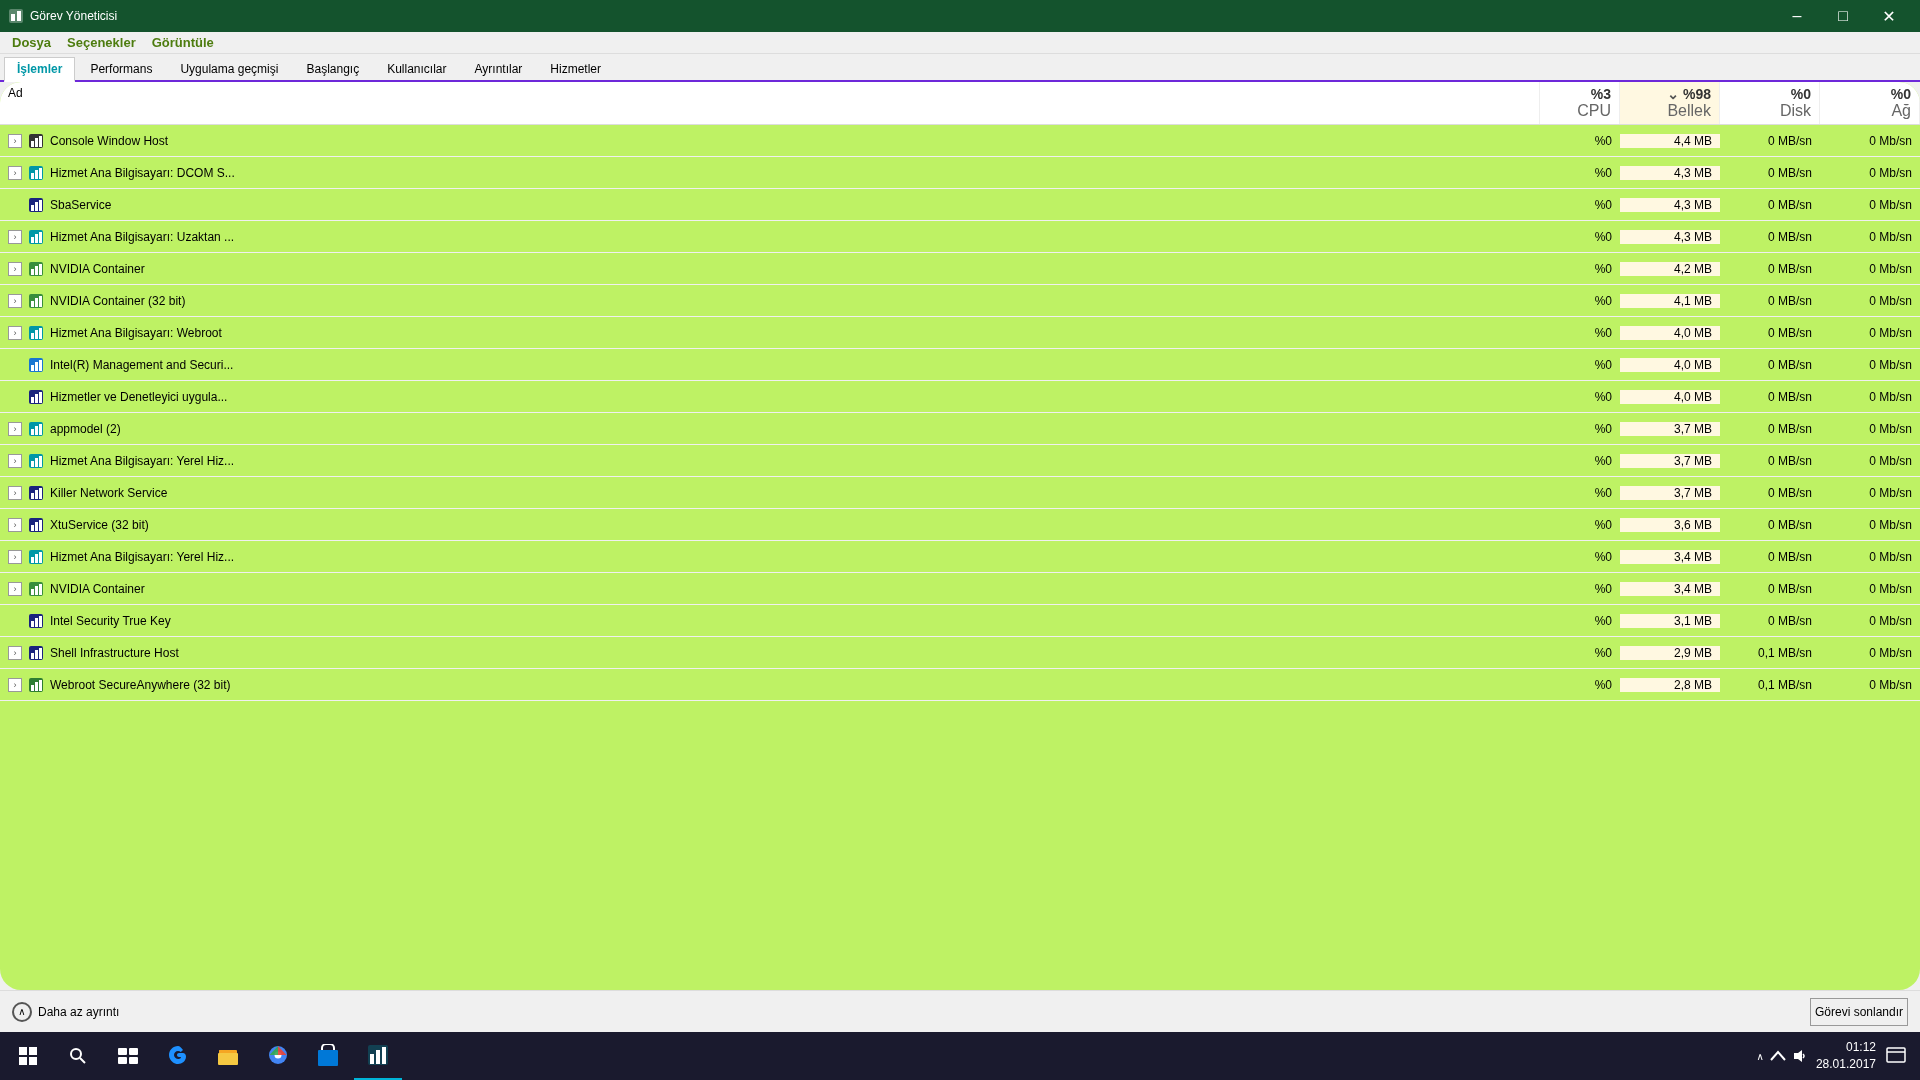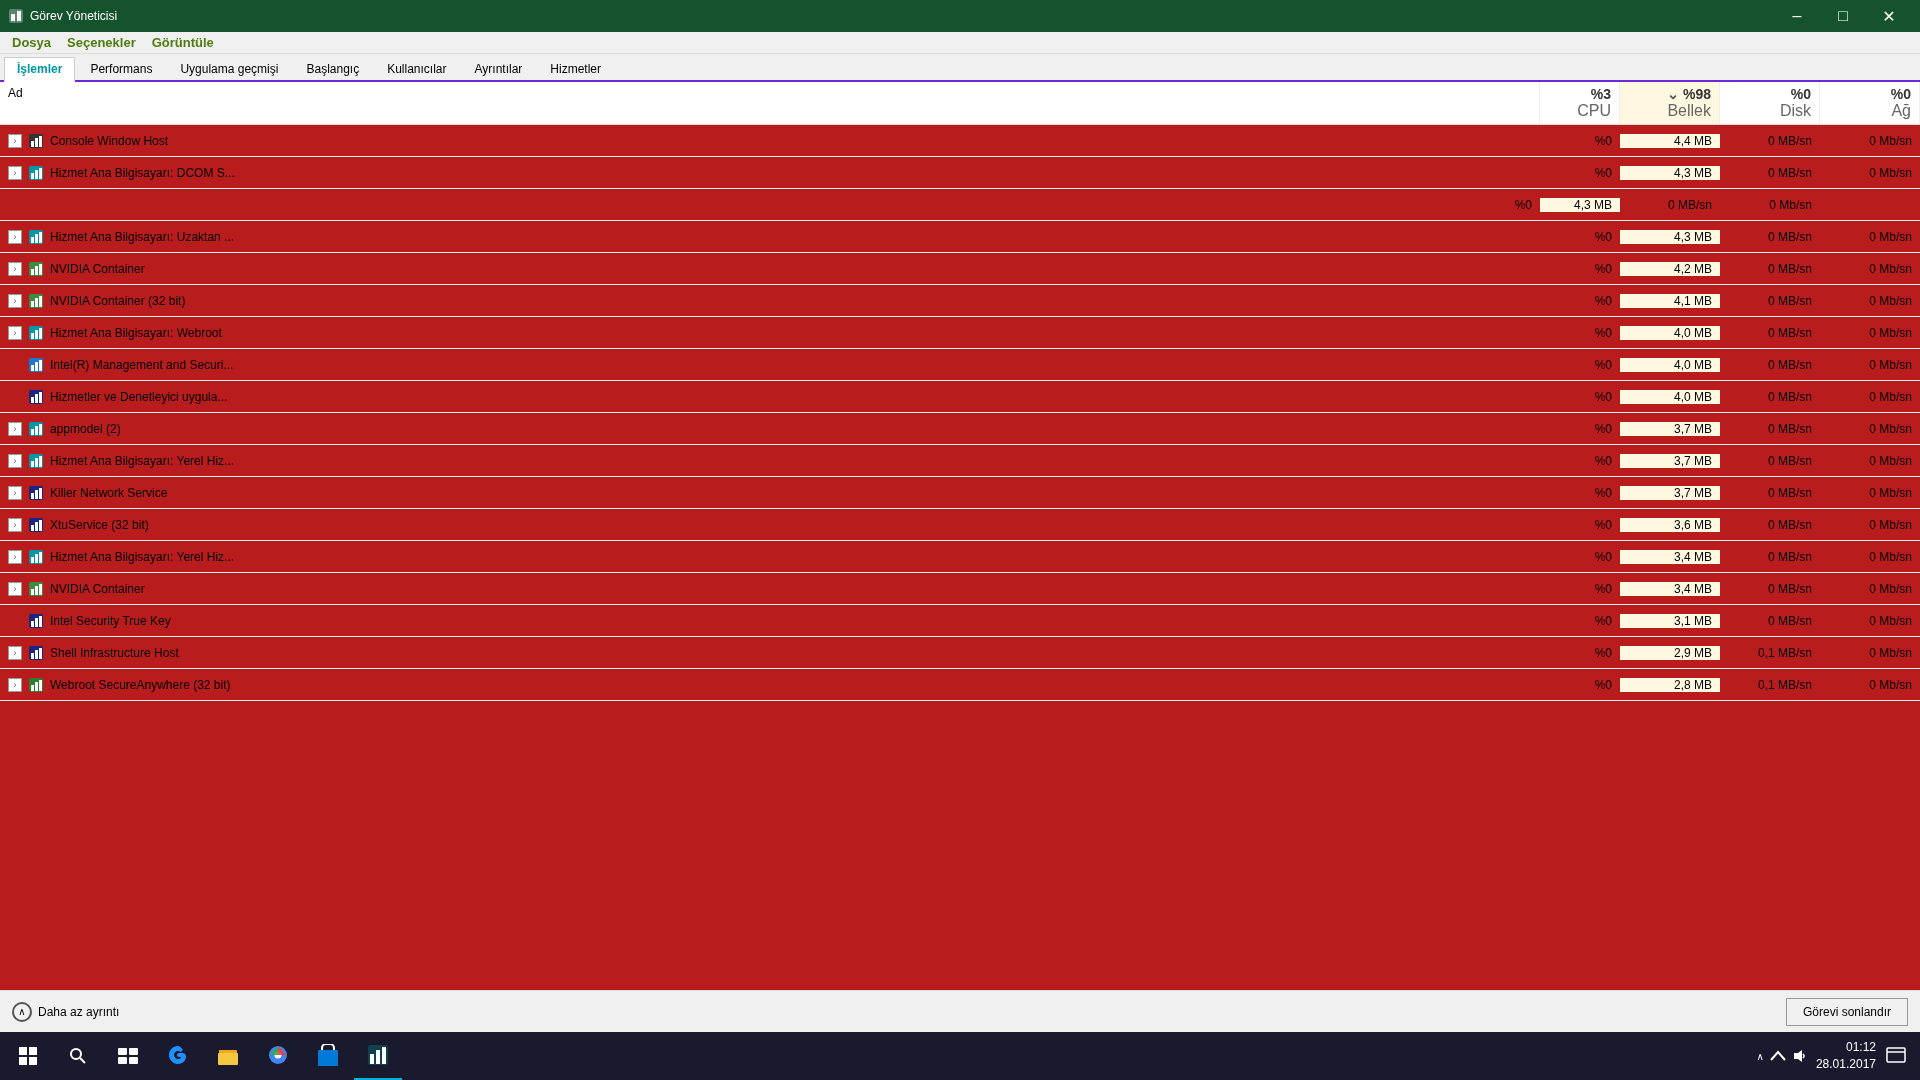--- a/index.html
+++ b/index.html
@@ -66,22 +66,23 @@
       margin-bottom: -2px;
       color: #0097a7;
       font-weight: 600;
     }
 
     
     .main-content {
       flex: 1;
       display: flex;
       flex-direction: column;
-      background: #b91c1c;
+      background: #bef264;
       overflow: hidden;
+      border-radius: 21px;
     }
 
     
     .table-header {
       display: grid;
       grid-template-columns: 1fr 80px 100px 100px 100px;
       border-bottom: 1px solid #ddd;
       background: white;
     }
     .col-header {
@@ -155,21 +156,21 @@
     }
     .less-detail-btn {
       display: flex; align-items: center; gap: 6px;
       cursor: pointer; font-size: 12px; color: #000;
     }
     .circle-btn {
       width: 20px; height: 20px; border-radius: 50%; border: 2px solid #555;
       display: flex; align-items: center; justify-content: center; font-size: 10px;
     }
     .end-task-btn {
-      padding: 6px 16px;
+      padding: 6px 4px;
       background: #f0f0f0;
       border: 1px solid #999;
       cursor: pointer;
       font-size: 12px;
     }
 
     
     .taskbar {
       height: 48px;
       background: #1a1a2e;
@@ -284,20 +285,32 @@
         </svg>
       </div>
       <span>Hizmet Ana Bilgisayarı: DCOM S...</span>
     </div>
     <div class="cell num-cell">%0</div>
     <div class="cell memory-cell">4,3 MB</div>
     <div class="cell num-cell">0 MB/sn</div>
     <div class="cell num-cell">0 Mb/sn</div>
   </div>
       <div class="table-row">
+    <div class="cell name-cell">
+      <div style="width:14px;flex-shrink:0"></div>
+      <div class="process-icon">
+        <svg width="16" height="16" viewBox="0 0 16 16">
+          <rect x="1" y="1" width="14" height="14" rx="2" fill="#1a237e"></rect>
+          <rect x="3" y="8" width="3" height="6" fill="white"></rect>
+          <rect x="7" y="5" width="3" height="9" fill="white"></rect>
+          <rect x="11" y="3" width="3" height="11" fill="white"></rect>
+        </svg>
+      </div>
+      <span>SbaService</span>
+    </div>
     <div class="cell num-cell">%0</div>
     <div class="cell memory-cell">4,3 MB</div>
     <div class="cell num-cell">0 MB/sn</div>
     <div class="cell num-cell">0 Mb/sn</div>
   </div>
       <div class="table-row">
     <div class="cell name-cell">
       <div class="expand-btn">›</div>
       <div class="process-icon">
         <svg width="16" height="16" viewBox="0 0 16 16">

